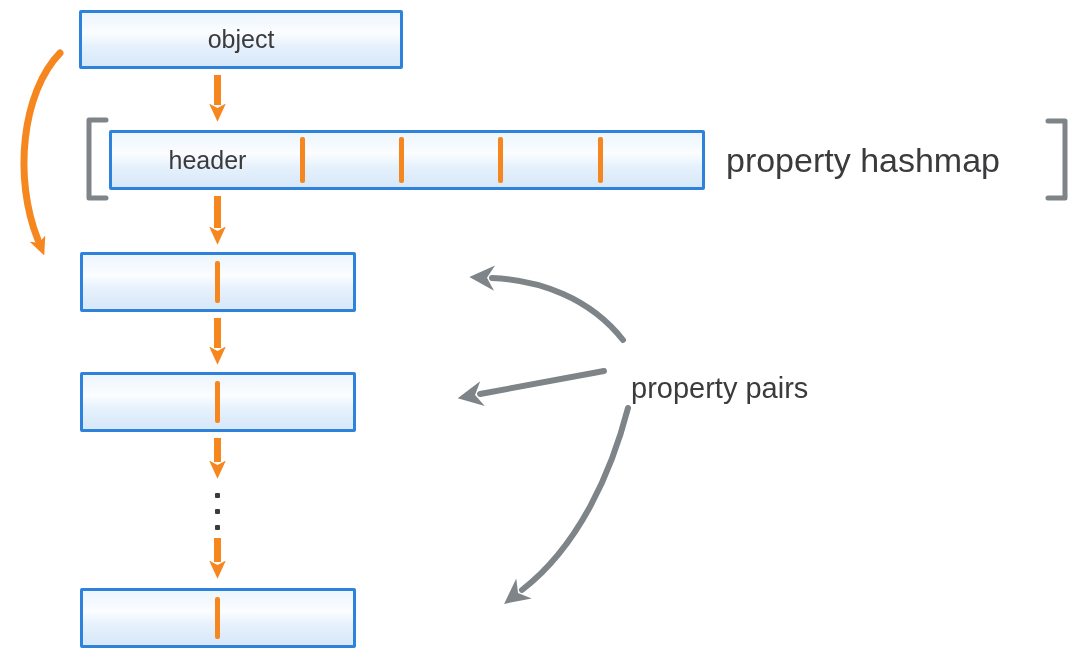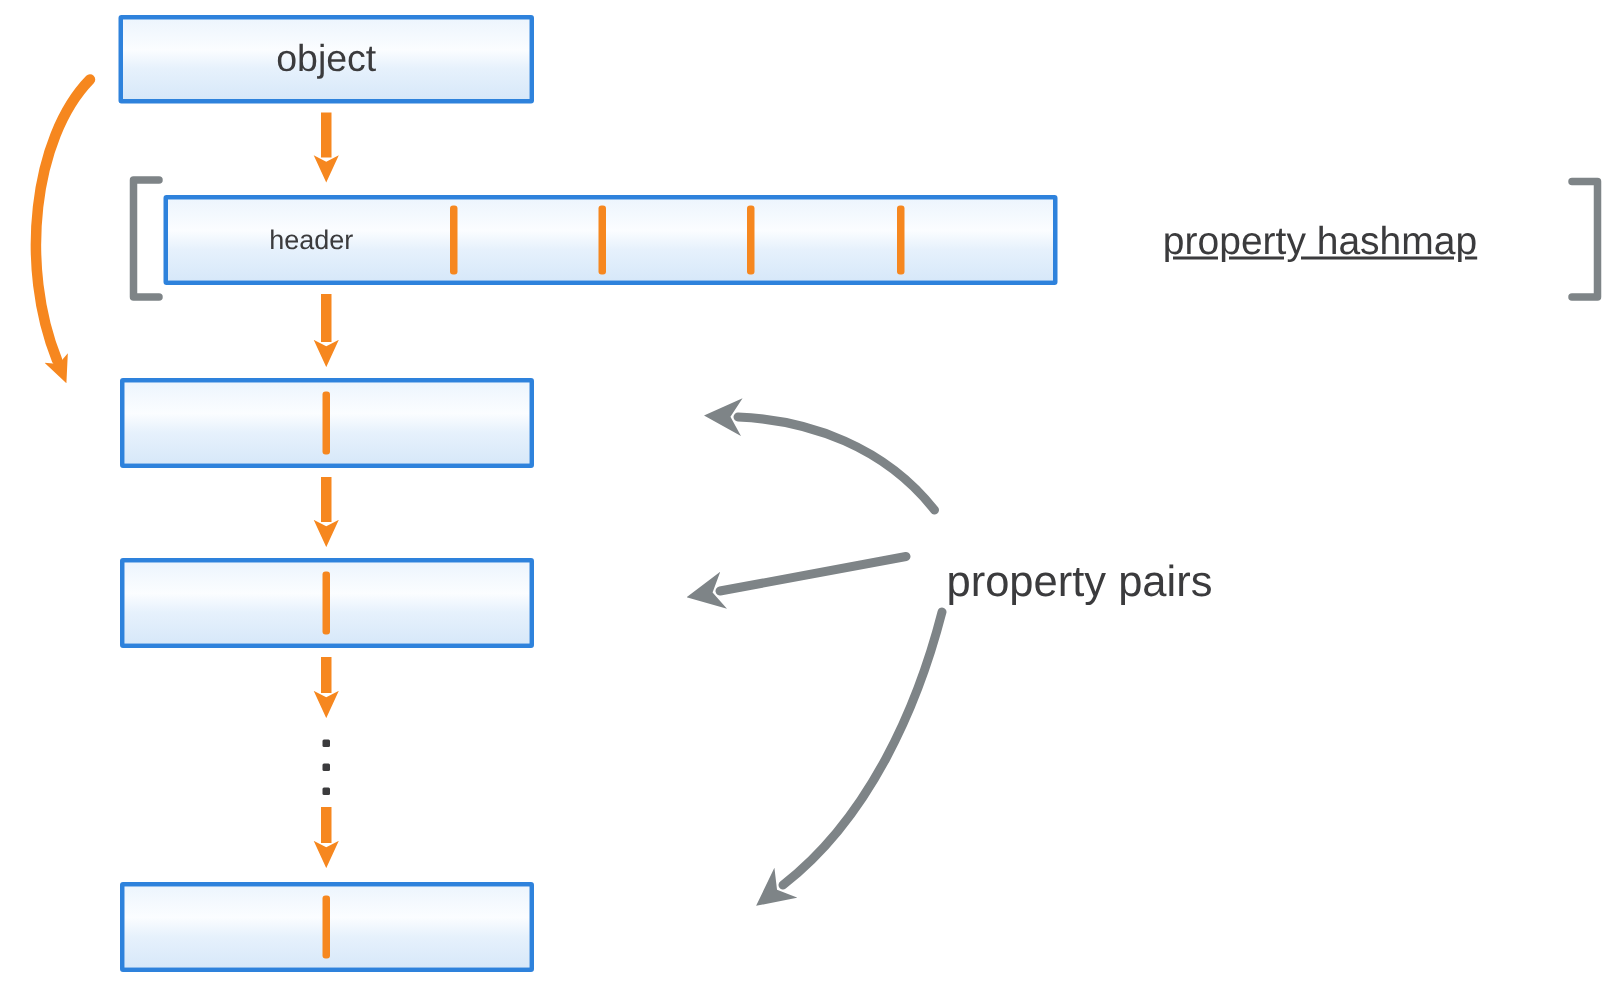--- a/index.html
+++ b/index.html
@@ -10,45 +10,45 @@
     background:#ffffff; overflow:hidden;
   }
   .arrow-layer { position:absolute; left:0; top:0; z-index:1; }
 
   .box {
     position:absolute; z-index:2;
     border:3px solid #2E82DC; border-radius:2px;
     background:linear-gradient(180deg,#EDF5FD 0%,#FBFDFF 38%,#E6F1FC 62%,#D7E8F9 100%);
   }
   .object-box {
-    left:79px; top:10px; width:277px; height:59px;
+    left:79px; top:10px; width:324px; height:59px;
     display:flex; align-items:center; justify-content:center;
     font-size:25px;
   }
   .header-box { left:109px; top:130px; width:596px; height:60px; }
   .header-cell-label {
     position:absolute; left:0; top:0; width:191px; height:54px;
     display:flex; align-items:center; justify-content:center;
-    font-size:18px;
+    font-size:25px;
   }
   .tick {
     position:absolute; width:5px; background:#F6871F; border-radius:2px;
   }
   .header-box .tick { top:4px; bottom:4px; }
   .tick-1 { left:188px; } .tick-2 { left:287px; }
   .tick-3 { left:386px; } .tick-4 { left:486px; }
 
   .pair-box { left:80px; width:276px; height:60px; }
   .pair-box .tick { left:132px; top:6px; bottom:6px; }
   .pair-1 { top:252px; } .pair-2 { top:372px; } .pair-3 { top:588px; }
 
   .hashmap-label {
-    position:absolute; z-index:2; left:715px; top:130px; width:330px; height:60px;
+    position:absolute; z-index:2; left:698px; top:130px; width:330px; height:60px;
     display:flex; align-items:center; justify-content:center;
-    font-size:26px; white-space:nowrap;text-decoration:underline;
+    font-size:34px; white-space:nowrap;
   }
   .pairs-label {
     position:absolute; z-index:2; left:631px; top:349px;
     font-size:29px; white-space:nowrap;margin-top:23px;
   }
   .dots { position:absolute; z-index:2; left:215px; top:493px; }
   .dot { width:5px; height:5px; background:#3B3B3D; border-radius:1px; margin-bottom:11px; }
 </style>
 </head>
 <body>

